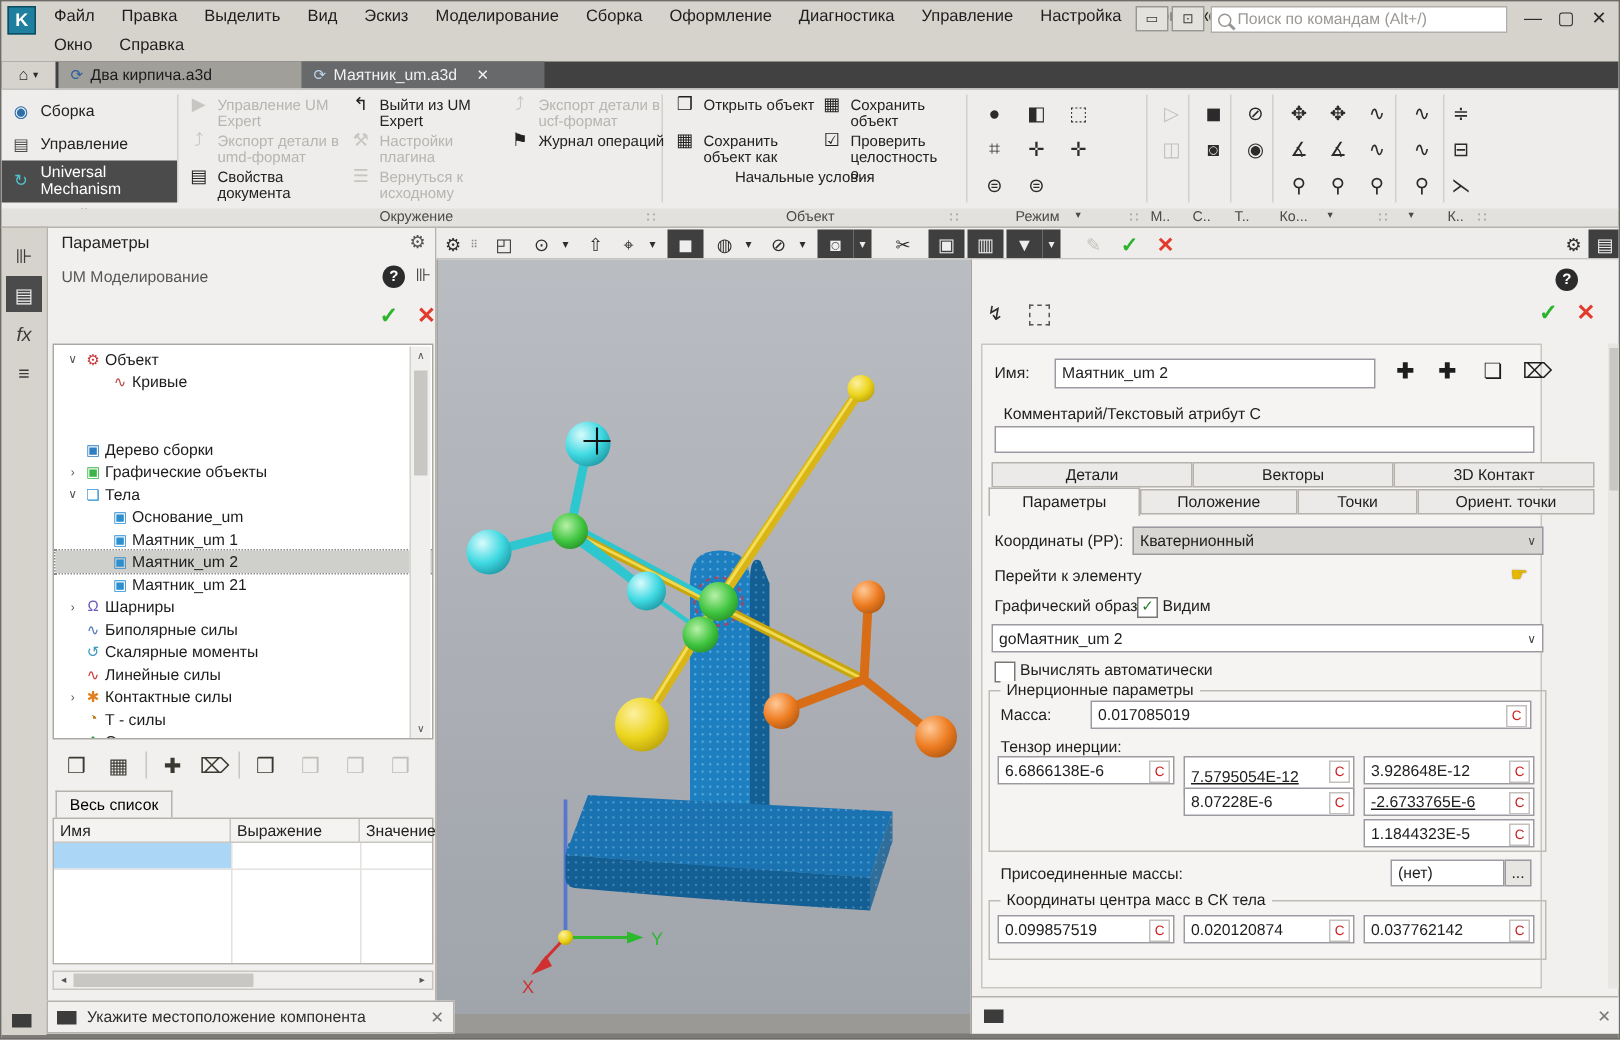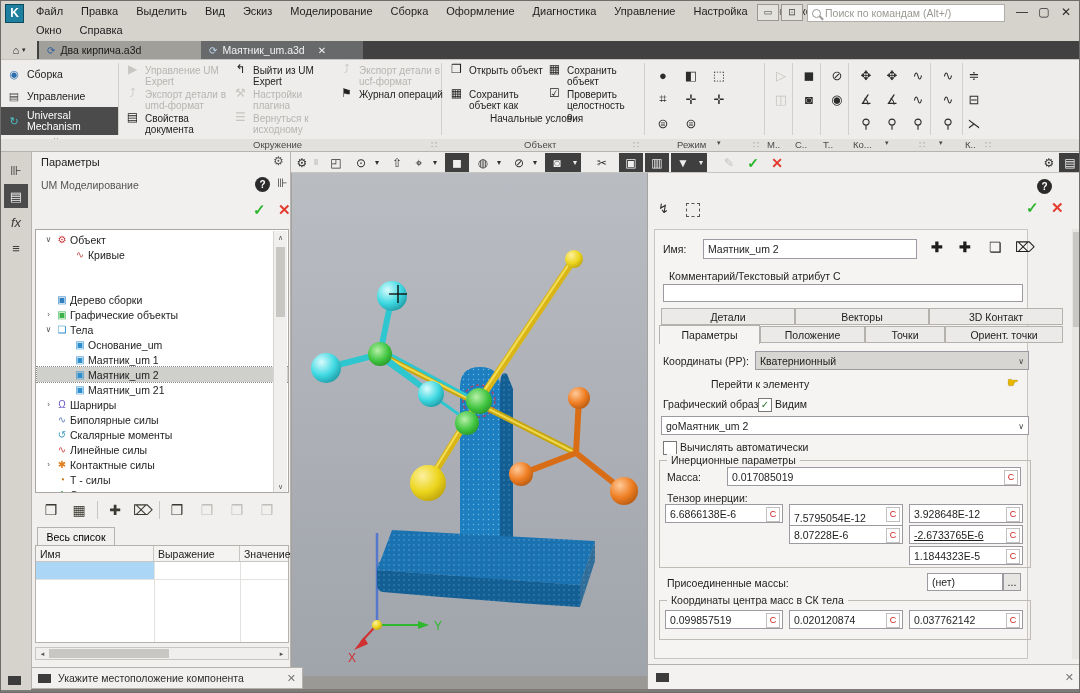--- a/index.html
+++ b/index.html
@@ -612,21 +612,21 @@
       <div class="rtab" style="left:105px;top:96px;width:105px;">Положение</div>
       <div class="rtab" style="left:210px;top:96px;width:80px;">Точки</div>
       <div class="rtab" style="left:290px;top:96px;width:118px;">Ориент. точки</div>
 
       <span class="lbl" style="left:8px;top:125px;">Координаты (PP):</span>
       <div class="tin" style="left:100px;top:121px;width:274px;height:19px;background:#d8d6d2;">
         <span>Кватернионный</span>
         <span class="ddarrow">∨</span>
       </div>
 
-      <span class="lbl" style="left:8px;top:148px;margin-left:48px;">Перейти к элементу</span>
+      <span class="lbl" style="left:8px;top:148px;">Перейти к элементу</span>
       <span class="lbl handico" style="left:352px;top:145px;">☛</span>
 
       <span class="lbl" style="left:8px;top:168px;">Графический образ:</span>
       <span class="cb" style="left:103px;top:168px;">✓</span>
       <span class="lbl" style="left:120px;top:168px;">Видим</span>
 
       <div class="tin" style="left:6px;top:186px;width:368px;height:19px;">
         <span>goМаятник_um 2</span>
         <span class="ddarrow">∨</span>
       </div>
@@ -639,21 +639,21 @@
       <span class="lbl" style="left:12px;top:241px;">Масса:</span>
       <div class="tin" style="left:72px;top:237px;width:294px;height:19px;">
         <span>0.017085019</span>
         <span class="cbadge">C</span>
       </div>
       <span class="lbl" style="left:12px;top:262px;">Тензор инерции:</span>
       <div class="tin" style="left:10px;top:274px;width:118px;height:19px;">
         <span>6.6866138E-6</span>
         <span class="cbadge">C</span>
         </div>
-      <div class="tin" style="left:134px;top:274px;width:114px;height:27px;">
+      <div class="tin" style="left:134px;top:274px;width:114px;height:27px;text-decoration:underline;">
         <span>7.5795054E-12</span>
         <span class="cbadge">C</span>
         </div>
       <div class="tin" style="left:254px;top:274px;width:114px;height:19px;">
         <span>3.928648E-12</span>
         <span class="cbadge">C</span>
         </div>
       <div class="tin" style="left:134px;top:295px;width:114px;height:19px;">
         <span>8.07228E-6</span>
         <span class="cbadge">C</span>

